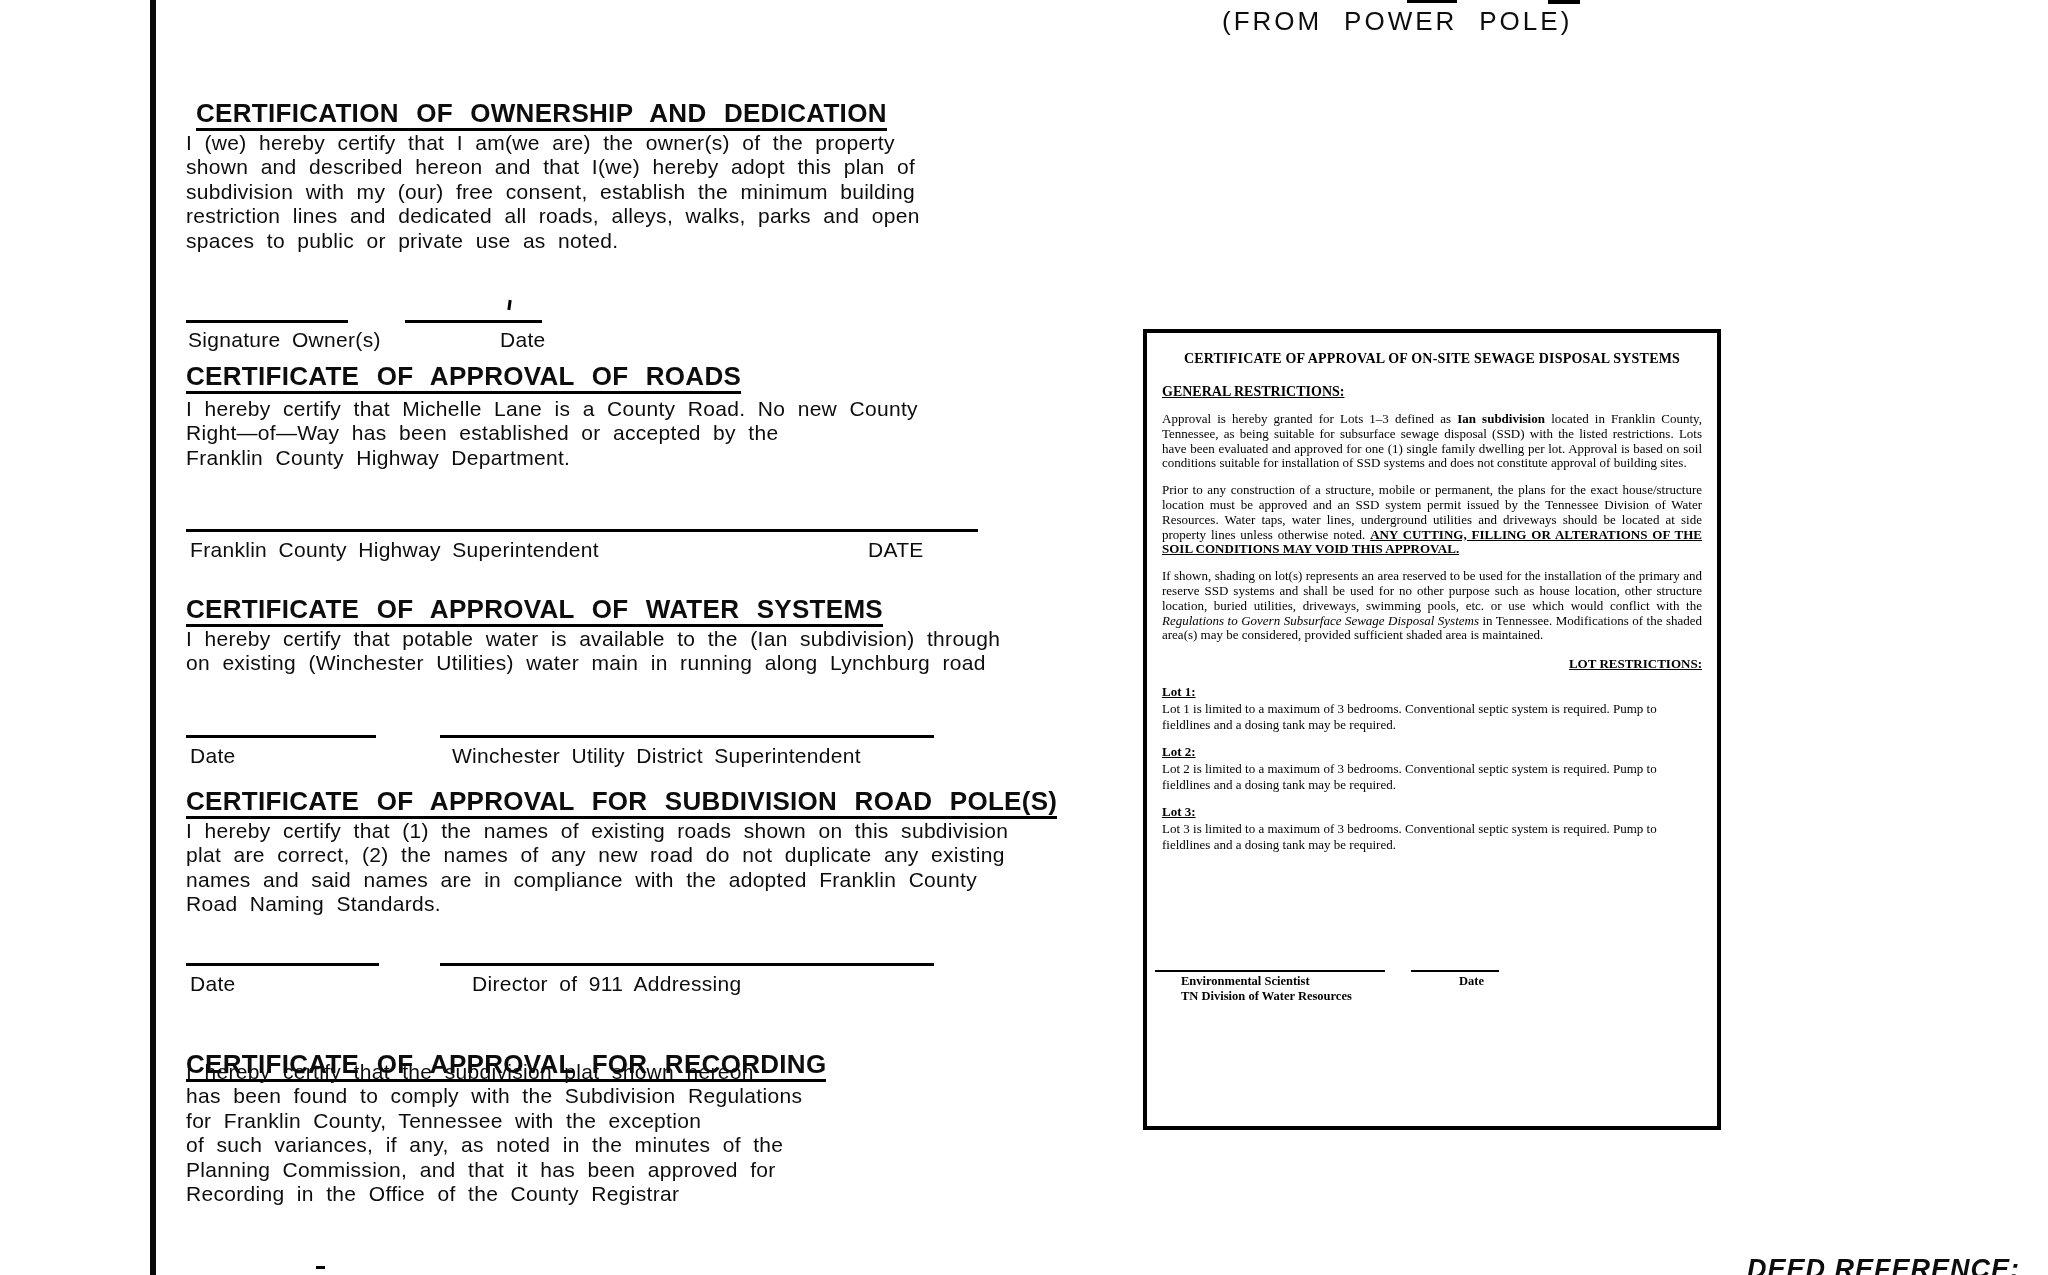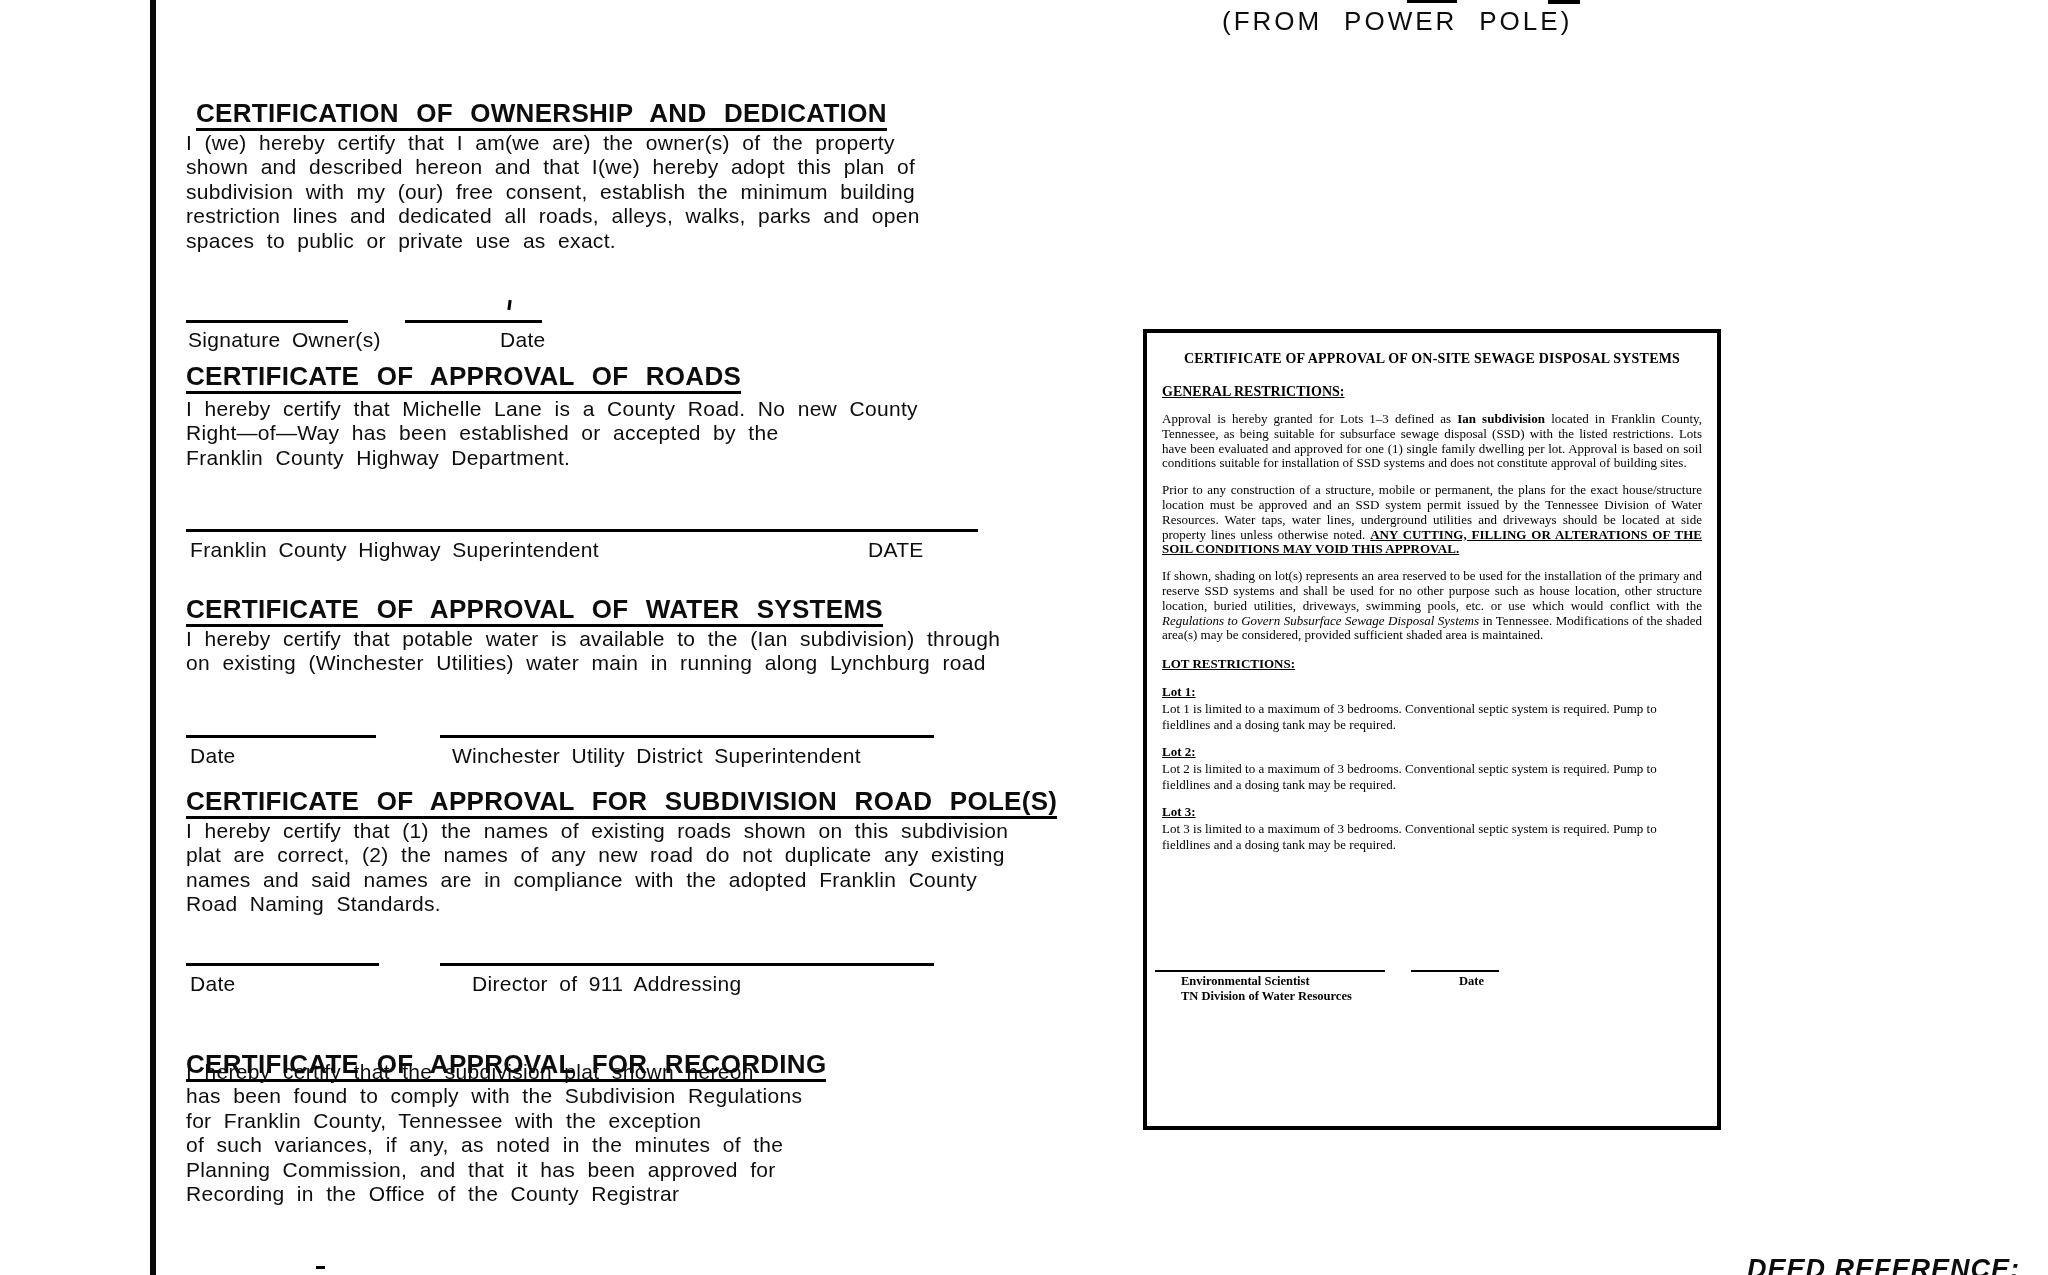--- a/index.html
+++ b/index.html
@@ -38,21 +38,21 @@
     border:4px solid #000;background:#fff;box-sizing:border-box;
     font-family:"Liberation Serif",serif;color:#000;position:absolute;
   }
   .sewage-inner{padding:14px 15px 0 15px;}
   .sb-title{font-weight:bold;font-size:14px;text-align:center;letter-spacing:.2px;margin-top:4px;}
   .sb-sechead{font-weight:bold;font-size:14px;text-decoration:underline;margin-top:17px;}
   .sb-para{font-size:13px;line-height:14.8px;text-align:justify;margin-top:12px;}
   .sb-para .b{font-weight:bold;}
   .sb-para .bu{font-weight:bold;text-decoration:underline;}
   .sb-para .i{font-style:italic;}
-  .sb-lothead{font-weight:bold;font-size:13px;text-decoration:underline;margin-top:13px;}
+  .sb-lothead{font-weight:bold;font-size:13px;text-decoration:underline;margin-top:13px;text-align:right;}
   .sb-lotlabel{font-weight:bold;font-size:13px;text-decoration:underline;margin-top:12px;}
   .sb-lottext{font-size:13px;line-height:15.5px;margin-top:1px;}
   .sb-sigline{position:absolute;border-top:2px solid #000;height:0;}
   .sb-siglabel{position:absolute;font-weight:bold;font-size:12.5px;white-space:nowrap;margin-left:24px;}
 </style>
 </head>
 <body>
 
 <div class="abs vrule"></div>
 <div class="abs artifact" style="left:1407px;top:0;width:50px;height:3px;"></div>
@@ -62,21 +62,21 @@
 <div class="abs top-note" style="left:1222px;top:6px;">(FROM POWER POLE)</div>
 
 <div class="abs" style="left:196px;top:100px;">
   <span class="cad-heading">CERTIFICATION OF OWNERSHIP AND DEDICATION</span>
 </div>
 <div class="abs" style="left:186px;top:131px;">
   <div class="cad-line">I (we) hereby certify that I am(we are) the owner(s) of the property</div>
   <div class="cad-line">shown and described hereon and that I(we) hereby adopt this plan of</div>
   <div class="cad-line">subdivision with my (our) free consent, establish the minimum building</div>
   <div class="cad-line">restriction lines and dedicated all roads, alleys, walks, parks and open</div>
-  <div class="cad-line">spaces to public or private use as exact.</div>
+  <div class="cad-line">spaces to public or private use as noted.</div>
 </div>
 <div class="abs tick" style="left:508px;top:300px;"></div>
 <div class="abs sig-line" style="left:186px;top:320px;width:162px;"></div>
 <div class="abs sig-line" style="left:405px;top:320px;width:137px;"></div>
 <div class="abs cad-label" style="left:188px;top:328px;">Signature Owner(s)</div>
 <div class="abs cad-label" style="left:500px;top:328px;">Date</div>
 
 <div class="abs" style="left:186px;top:363px;">
   <span class="cad-heading">CERTIFICATE OF APPROVAL OF ROADS</span>
 </div>

